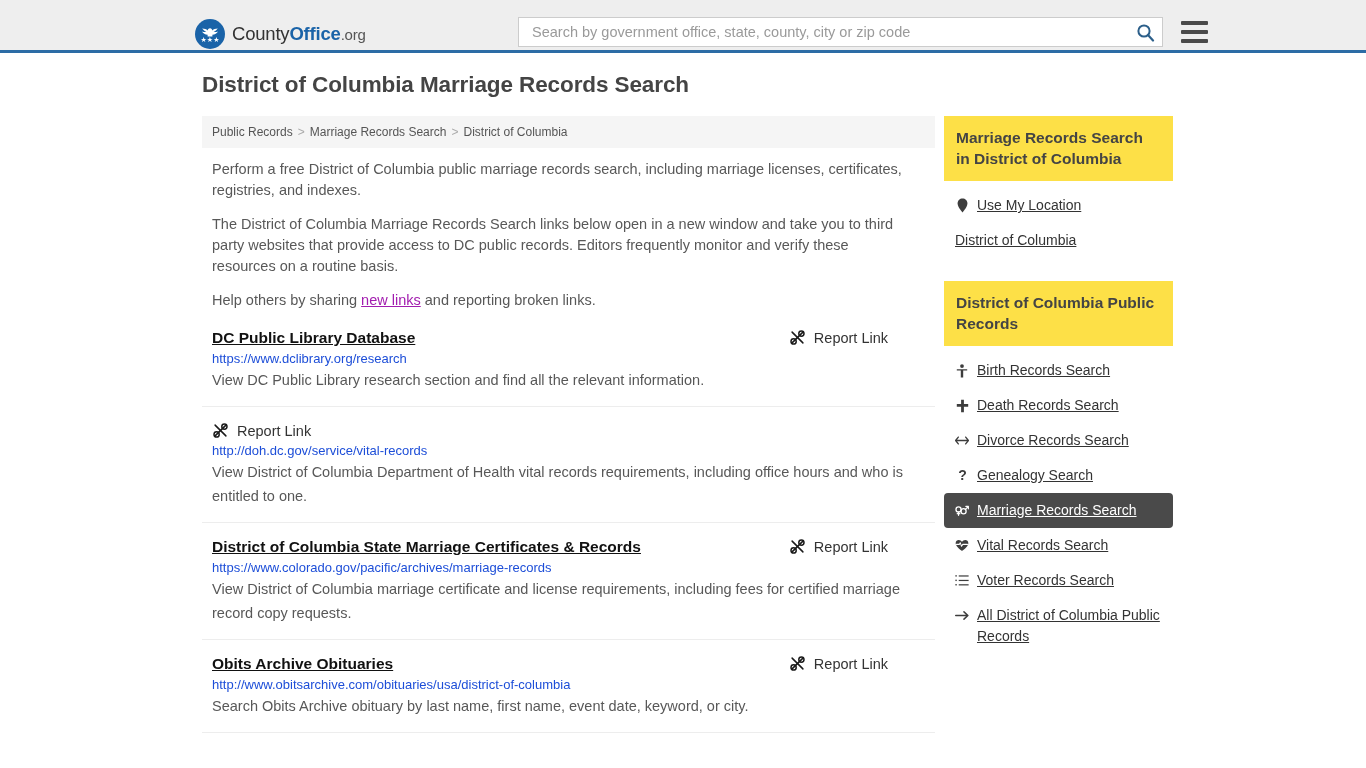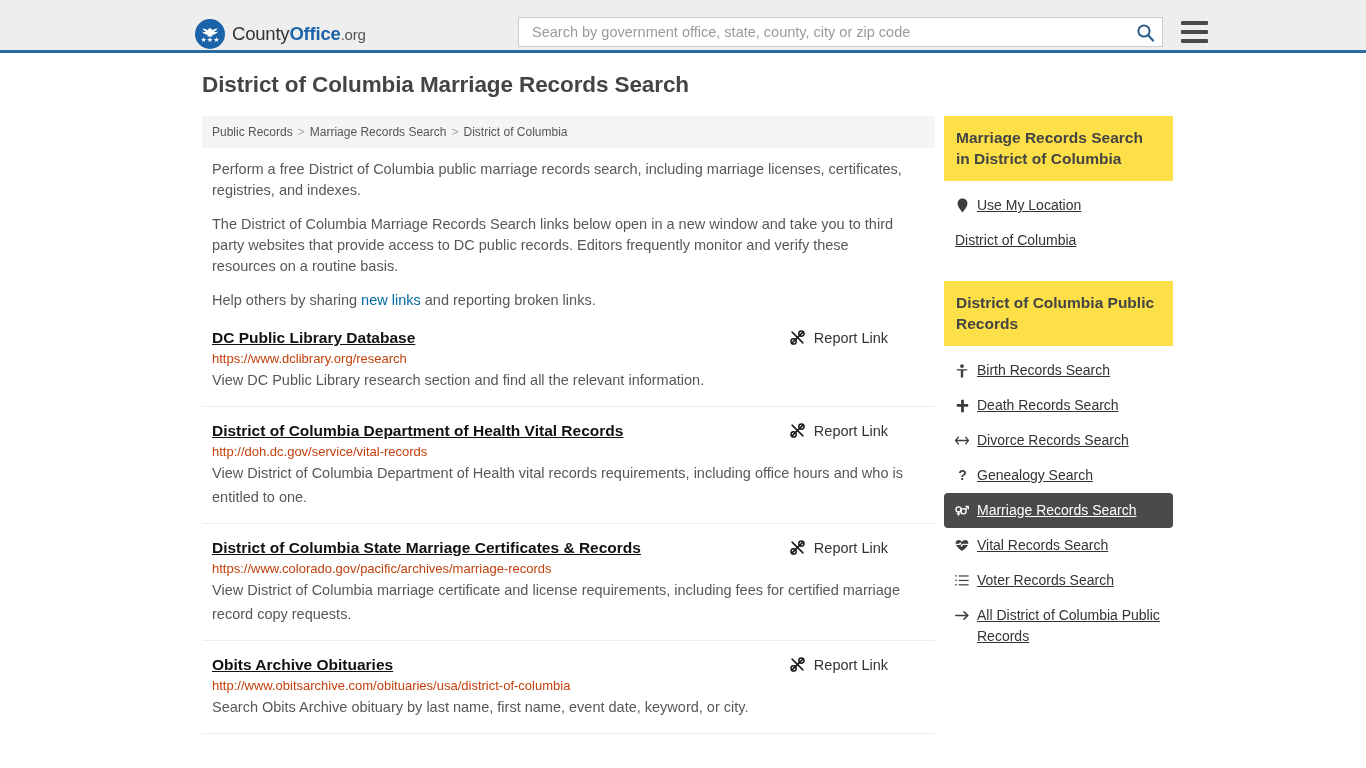--- a/index.html
+++ b/index.html
@@ -118,21 +118,21 @@
 
   
   .intro p {
     margin: 0 0 13px 10px;
     font-size: 14.5px;
     line-height: 21px;
     color: #585858;
     max-width: 700px;
   }
   .intro a {
-    color: #0369a1; font-weight: normal;
+    color: #a21caf; text-decoration: underline; font-weight: normal;
   }
 
   
   .results { margin-top: 17px; }
   .result {
     padding: 0 0 14px 10px;
     border-bottom: 1px solid #ededed;
     margin-bottom: 14px;
     position: relative;
   }
@@ -144,21 +144,21 @@
     font-size: 15.5px; font-weight: bold; color: #111111;
     text-decoration: underline; cursor: pointer;
     line-height: 19px; margin: 0;
   }
   .report-link {
     display: flex; align-items: center; gap: 8px;
     font-size: 14.5px; color: #333333; cursor: pointer;
     white-space: nowrap; padding-right: 47px; margin-top: 1px;
   }
   .result-url {
-    font-size: 13px; color: #c2410c; margin: 4px 0 1px 0;
+    font-size: 13px; color: #1d4ed8; margin: 4px 0 1px 0;
     line-height: 16px;
   }
   .result-desc {
     font-size: 14.5px; color: #585858; line-height: 24px;
     margin: 0; max-width: 700px;
   }
 
   
   .side-panel { margin-bottom: 23px; }
   .side-head {
@@ -261,21 +261,20 @@
                 </svg>
                 <span>Report Link</span>
               </div>
             </div>
             <div class="result-url">https://www.dclibrary.org/research</div>
             <p class="result-desc">View DC Public Library research section and find all the relevant information.</p>
           </div>
 
           <div class="result">
             <div class="result-head">
-              <a class="result-title">District of Columbia Department of Health Vital Records</a>
               <div class="report-link">
                 <svg width="17" height="17" viewBox="0 0 17 17">
                   <path d="M3.1 3.1 L13.9 13.9 M13.9 3.1 L3.1 13.9" stroke="#1a1a1a" stroke-width="1.5" fill="none" stroke-linecap="round"></path>
                   <circle cx="4.6" cy="12.4" r="2.6" fill="none" stroke="#1a1a1a" stroke-width="1.5"></circle>
                   <circle cx="12.4" cy="4.6" r="2.6" fill="none" stroke="#1a1a1a" stroke-width="1.5"></circle>
                 </svg>
                 <span>Report Link</span>
               </div>
             </div>
             <div class="result-url">http://doh.dc.gov/service/vital-records</div>

